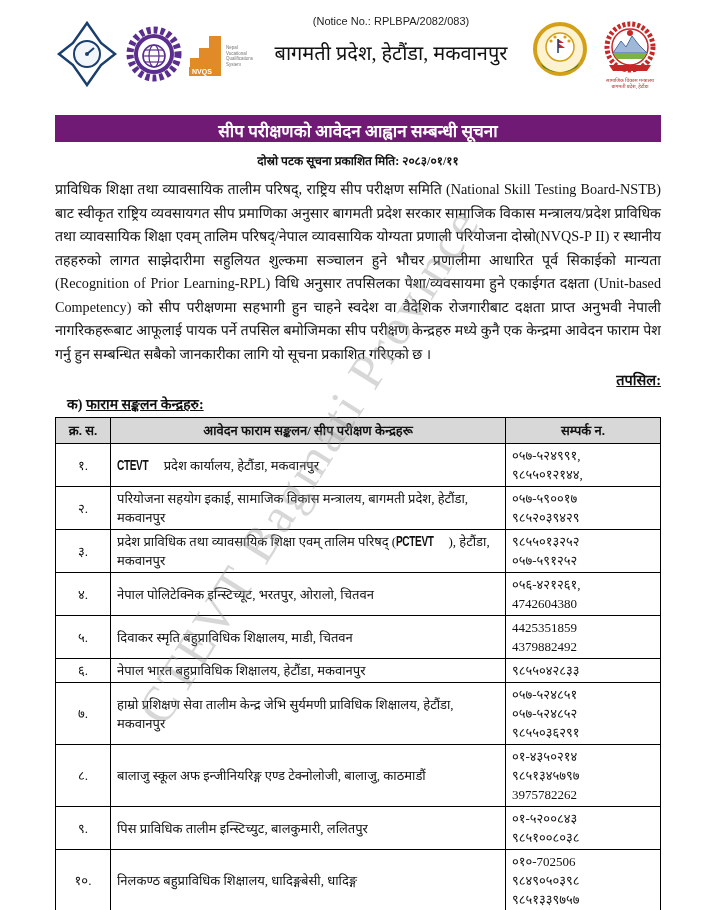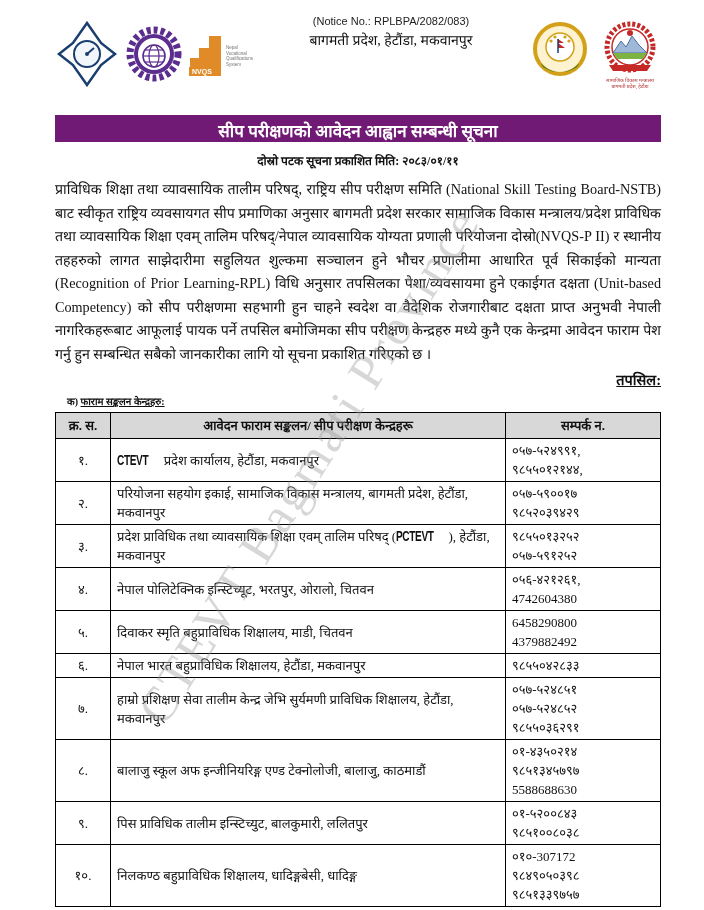--- a/index.html
+++ b/index.html
@@ -11,41 +11,41 @@
   .page{position:relative;width:704px;height:910px;}
   .content{position:absolute;left:55px;width:606px;top:0;}
 
   
   .header{position:relative;height:100px;padding-top:13px;display:flex;align-items:flex-start;}
   .logos-left{display:flex;align-items:center;gap:6px;padding-top:8px;}
   .logos-right{display:flex;align-items:flex-start;gap:8px;padding-top:8px;}
   .hdr-center{flex:1;text-align:center;}
   .notice-no{font-size:11px;font-family:"Liberation Sans",sans-serif;color:#222;margin-top:2px;}
   .org1{font-size:15px;margin-top:8px;font-weight:500;}
-  .org2{font-size:14px;margin-top:3px;}
+  .org2{font-size:20px;margin-top:12px;}
   .ministry-cap{font-size:5px;color:#b03030;text-align:center;line-height:6px;margin-top:1px;}
 
   .nvqs{display:flex;align-items:center;gap:3px;padding-top:4px;}
   .nvqs-steps{position:relative;width:34px;height:40px;}
   .nvqs-steps div{position:absolute;background:#e08b28;}
   .nvqs-abbr{position:absolute;left:0;bottom:0;background:#e08b28;color:#fff;
     font:bold 7px "Liberation Sans",sans-serif;padding:1px 3px;}
   .nvqs-text{font:4.5px/5.5px "Liberation Sans",sans-serif;color:#777;}
 
   
   .banner{background:#701a75;color:#fff;text-align:center;
     font-size:17px;font-weight:bold;padding:4px 0 0;margin-top:2px;}
   .dateline{text-align:center;font-weight:bold;font-size:12px;margin-top:10px;}
 
   
   .para{font-size:14.2px;line-height:23.5px;text-align:justify;margin-top:9px;}
   .para .b{font-weight:normal;}
   .tapasil{text-align:right;font-weight:bold;font-size:14.5px;margin-top:3px;
     text-decoration:underline;}
-  .section-label{font-size:10px;font-weight:bold;margin:5px 0 4px 12px;}
+  .section-label{font-size:14px;font-weight:bold;margin:5px 0 4px 12px;}
   .section-label .u{text-decoration:underline;}
 
   
   table{border-collapse:collapse;width:100%;font-size:13px;}
   th,td{border:1px solid #000;padding:2px 6px;vertical-align:middle;line-height:19px;}
   thead th{background:#d8d8d8;font-weight:bold;text-align:center;padding:3px 0;}
   td.sn{text-align:center;width:42px;}
   td.contact{width:142px;}
   td.contact div{white-space:nowrap;}
   .logoword{font-family:"Liberation Sans","DejaVu Sans",sans-serif;font-weight:bold;
@@ -202,21 +202,21 @@
             <td><span>नेपाल पोलिटेक्निक इन्स्टिच्यूट, भरतपुर, ओरालो, चितवन</span></td>
             <td class="contact">
               <div>०५६-४२१२६१,</div>
               <div>4742604380</div>
             </td>
           </tr>
           <tr>
             <td class="sn">५.</td>
             <td><span>दिवाकर स्मृति बहुप्राविधिक शिक्षालय, माडी, चितवन</span></td>
             <td class="contact">
-              <div>6458290800</div>
+              <div>4425351859</div>
               <div>4379882492</div>
             </td>
           </tr>
           <tr>
             <td class="sn">६.</td>
             <td><span>नेपाल भारत बहुप्राविधिक शिक्षालय, हेटौंडा, मकवानपुर</span></td>
             <td class="contact">
               <div>९८५५०४२८३३</div>
             </td>
           </tr>
@@ -228,36 +228,36 @@
               <div>०५७-५२४८५२</div>
               <div>९८५५०३६२९१</div>
             </td>
           </tr>
           <tr>
             <td class="sn">८.</td>
             <td><span>बालाजु स्कूल अफ इन्जीनियरिङ्ग एण्ड टेक्नोलोजी, बालाजु, काठमाडौं</span></td>
             <td class="contact">
               <div>०१-४३५०२१४</div>
               <div>९८५१३४५७९७</div>
-              <div>5588688630</div>
+              <div>3975782262</div>
             </td>
           </tr>
           <tr>
             <td class="sn">९.</td>
             <td><span>पिस प्राविधिक तालीम इन्स्टिच्युट, बालकुमारी, ललितपुर</span></td>
             <td class="contact">
               <div>०१-५२००८४३</div>
               <div>९८५१००८०३८</div>
             </td>
           </tr>
           <tr>
             <td class="sn">१०.</td>
             <td><span>निलकण्ठ बहुप्राविधिक शिक्षालय, धादिङ्गबेसी, धादिङ्ग</span></td>
             <td class="contact">
-              <div>०१०-307172</div>
+              <div>०१०-702506</div>
               <div>९८४९०५०३९८</div>
               <div>९८५१३३९७५७</div>
             </td>
           </tr>
         </tbody>
     </table>
 
   </div>
 </div>
 

